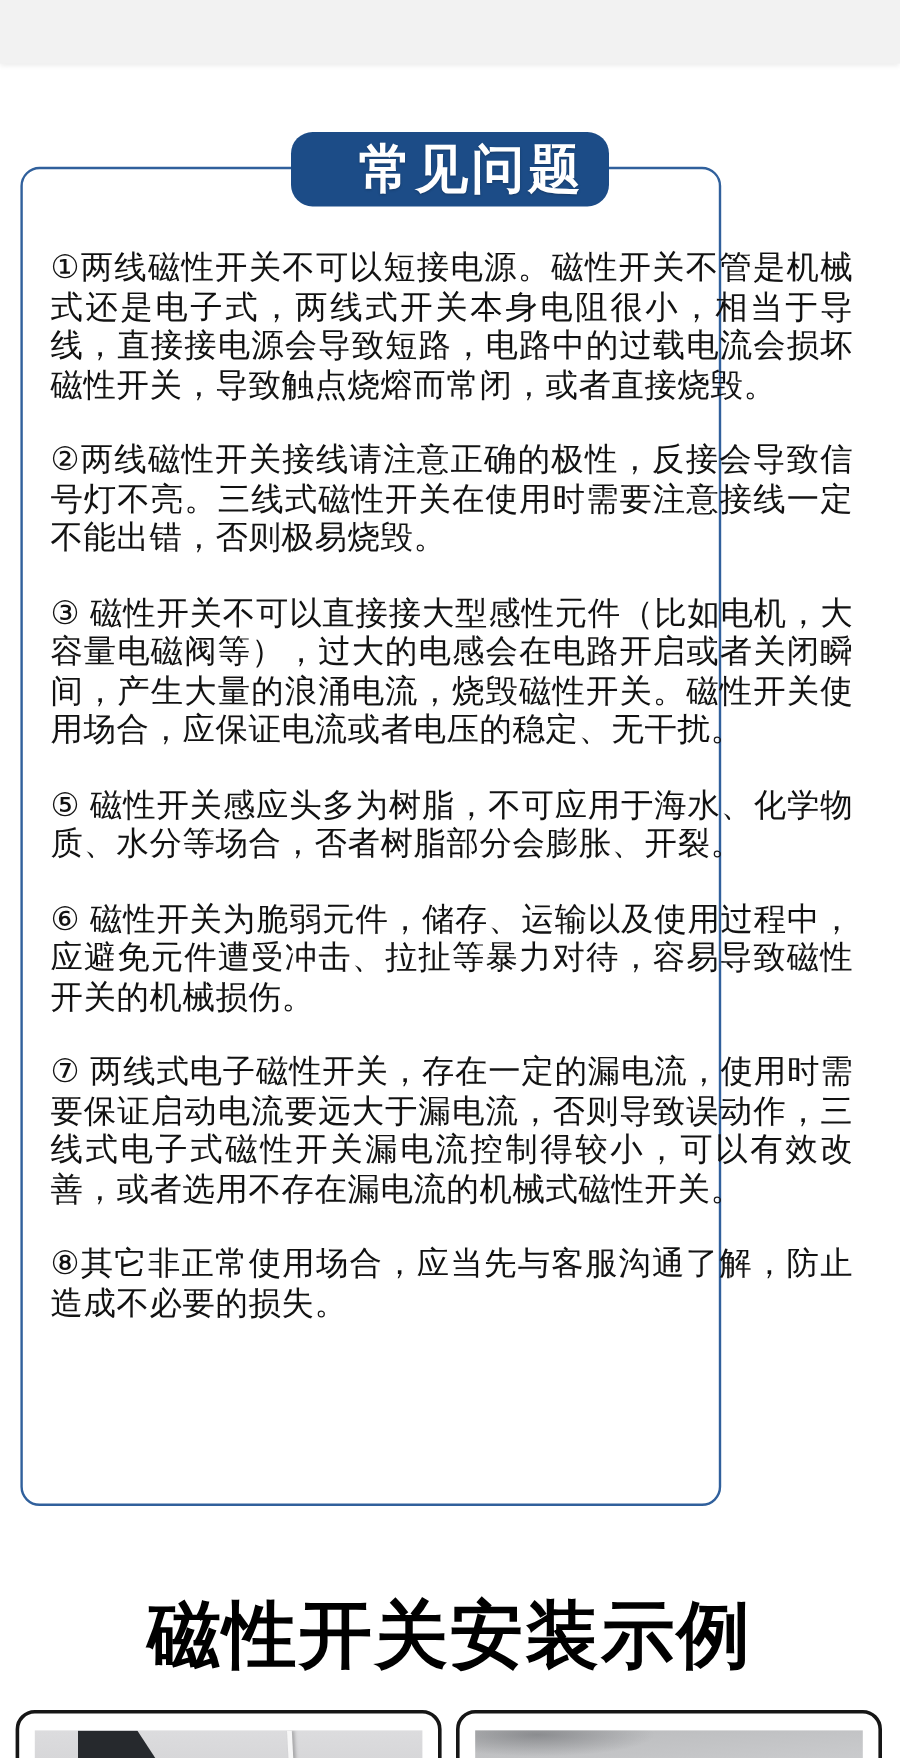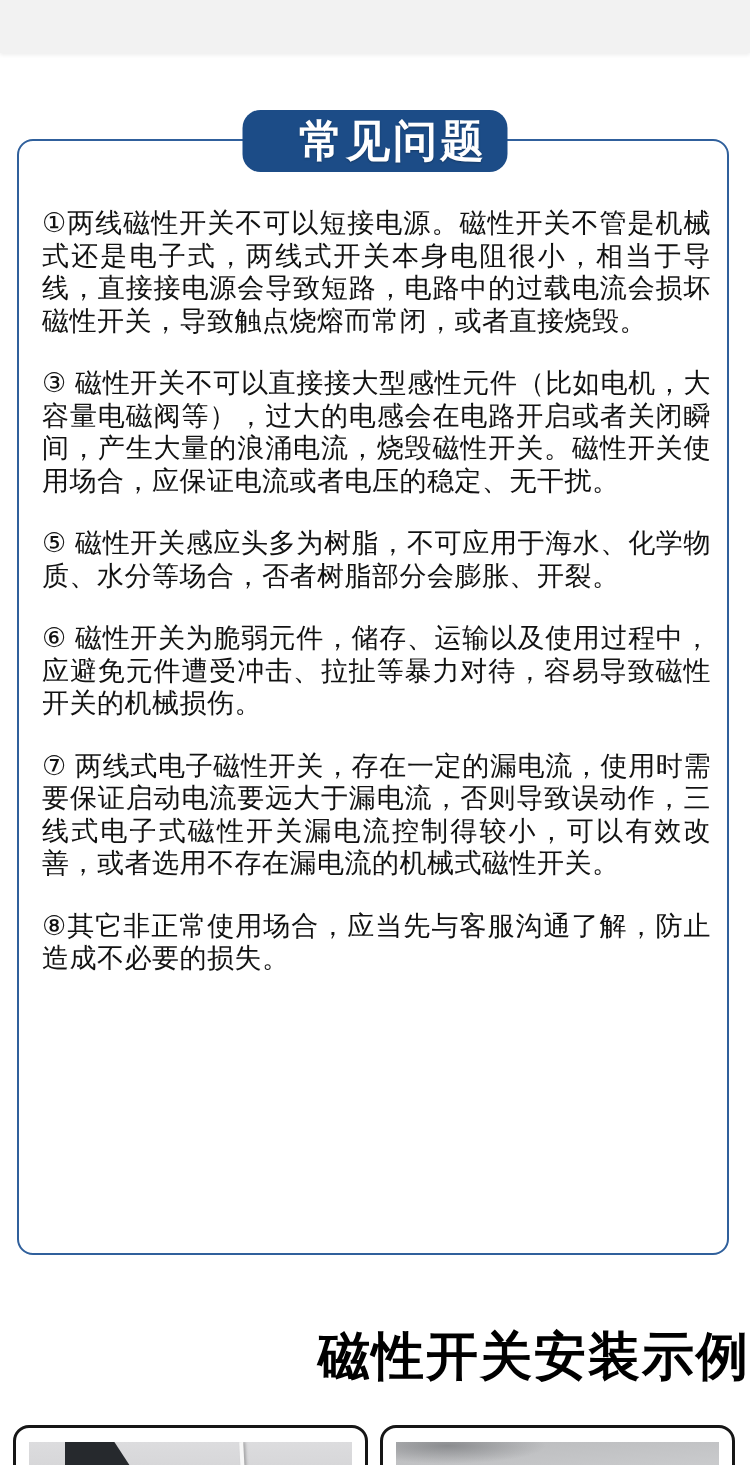--- a/index.html
+++ b/index.html
@@ -21,21 +21,21 @@
     left: 0; top: 0;
     width: 750px; height: 53px;
     background: #f2f2f2;
     box-shadow: 0 2px 4px rgba(0,0,0,0.07);
   }
 
   
   .faq-box {
     position: absolute;
     left: 17px; top: 139px;
-    width: 712px; height: 1116px;
+    width: 584px; height: 1116px;
     border: 2px solid #30609c;
     border-radius: 16px;
     background: #ffffff;
   }
 
   
   .faq-badge {
     position: absolute;
     left: 50%; top: 110px;
     transform: translateX(-50%);
@@ -70,22 +70,22 @@
     margin-bottom: 30px;
     text-align: justify;
     letter-spacing: 0.5px;
   }
 
   
   .section-title {
     position: absolute;
     left: 0; top: 1322px;
     width: 750px;
-    text-align: right;
-    font-size: 52px;
+    text-align: center;
+    font-size: 61px;
     font-weight: 900;
     color: #000000;
     letter-spacing: 2px;
     white-space: nowrap;
   }
 
   
   .photo-card {
     position: absolute;
     top: 1425px;
@@ -137,20 +137,21 @@
 
   <div class="top-band"></div>
 
   <div class="faq-badge">
     <span>常见问题</span>
   </div>
 
   <div class="faq-box">
     <div class="faq-content">
       <p>①两线磁性开关不可以短接电源。磁性开关不管是机械式还是电子式，两线式开关本身电阻很小，相当于导线，直接接电源会导致短路，电路中的过载电流会损坏磁性开关，导致触点烧熔而常闭，或者直接烧毁。</p>
+      <p>②两线磁性开关接线请注意正确的极性，反接会导致信号灯不亮。三线式磁性开关在使用时需要注意接线一定不能出错，否则极易烧毁。</p>
       <p>③ 磁性开关不可以直接接大型感性元件（比如电机，大容量电磁阀等），过大的电感会在电路开启或者关闭瞬间，产生大量的浪涌电流，烧毁磁性开关。磁性开关使用场合，应保证电流或者电压的稳定、无干扰。</p>
       <p>⑤ 磁性开关感应头多为树脂，不可应用于海水、化学物质、水分等场合，否者树脂部分会膨胀、开裂。</p>
       <p>⑥ 磁性开关为脆弱元件，储存、运输以及使用过程中，应避免元件遭受冲击、拉扯等暴力对待，容易导致磁性开关的机械损伤。</p>
       <p>⑦ 两线式电子磁性开关，存在一定的漏电流，使用时需要保证启动电流要远大于漏电流，否则导致误动作，三线式电子式磁性开关漏电流控制得较小，可以有效改善，或者选用不存在漏电流的机械式磁性开关。</p>
       <p>⑧其它非正常使用场合，应当先与客服沟通了解，防止造成不必要的损失。</p>
     </div>
   </div>
 
   <div class="section-title">磁性开关安装示例</div>
 

